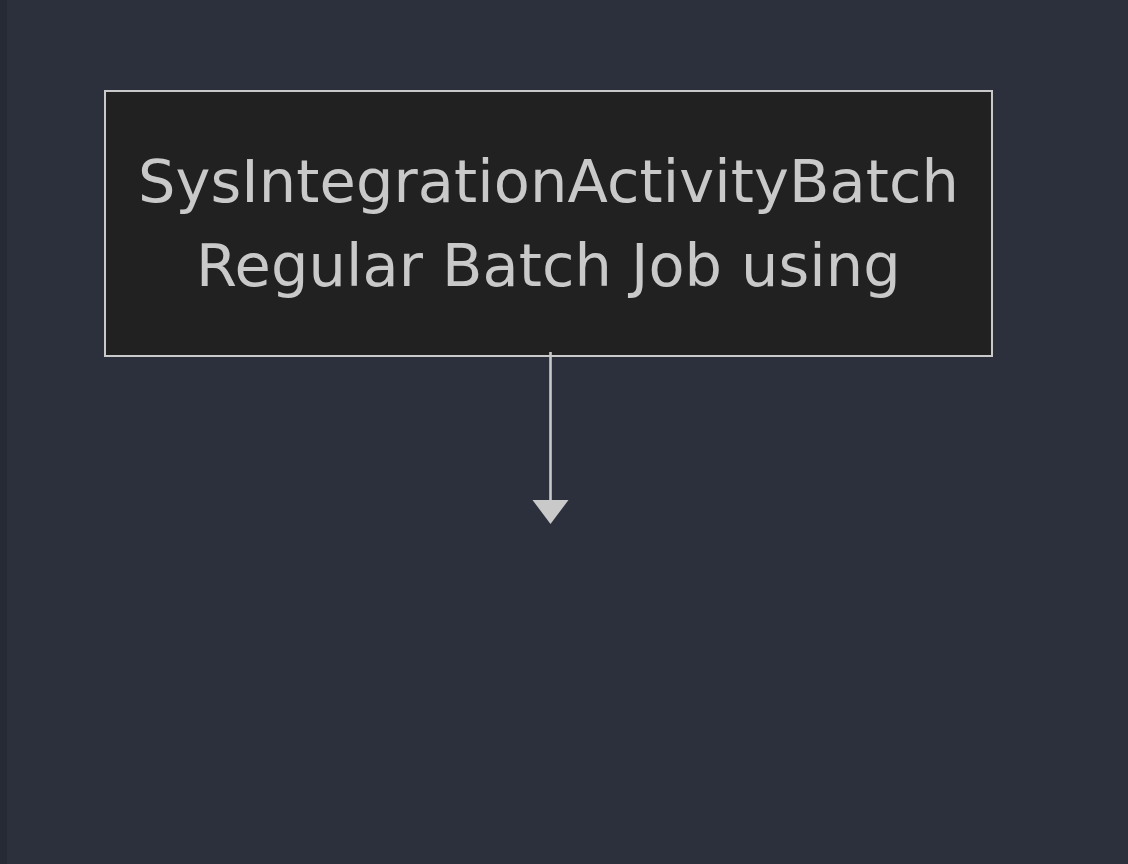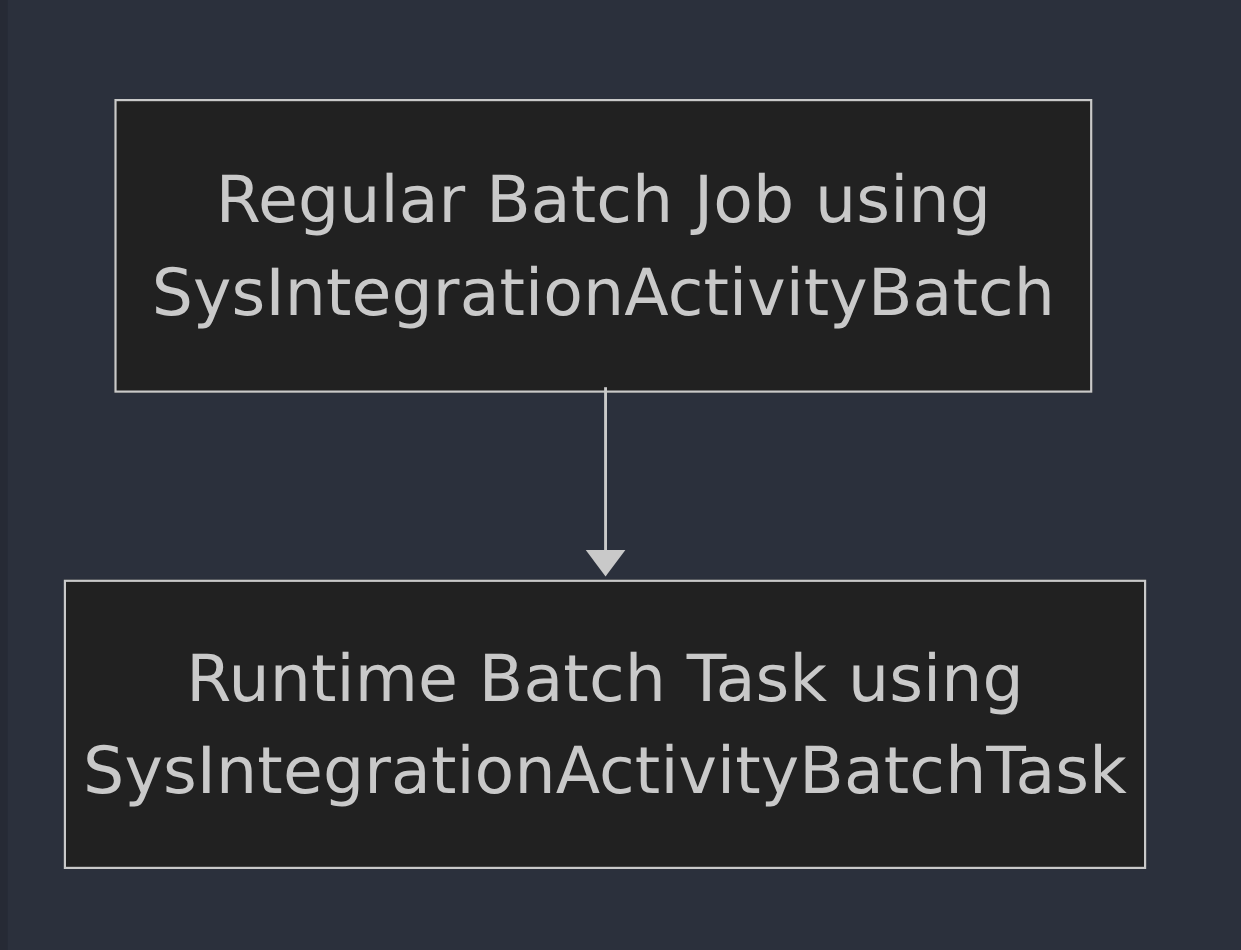--- a/index.html
+++ b/index.html
@@ -78,27 +78,23 @@
   }
 </style>
 </head>
 <body>
 
 <div id="diagram-canvas">
 
   <div id="left-gutter"></div>
 
   <div class="node-box" id="node-regular-batch-job">
+    <div class="node-line">SysIntegrationActivityBatch</div>
     <div class="node-line">Regular Batch Job using</div>
-    <div class="node-line">SysIntegrationActivityBatch</div>
   </div>
 
   <svg id="edge-batch-to-task" viewBox="0 0 62 180" width="62" height="180">
     <line x1="30.5" y1="0" x2="30.5" y2="152" stroke="#c9c9c9" stroke-width="2.6"></line>
     <polygon points="12.5,148 48.5,148 30.5,172" fill="#c9c9c9"></polygon>
   </svg>
 
-  <div class="node-box" id="node-runtime-batch-task">
-    <div class="node-line">Runtime Batch Task using</div>
-    <div class="node-line">SysIntegrationActivityBatchTask</div>
-  </div>
 
 </div>
 
 </body></html>

